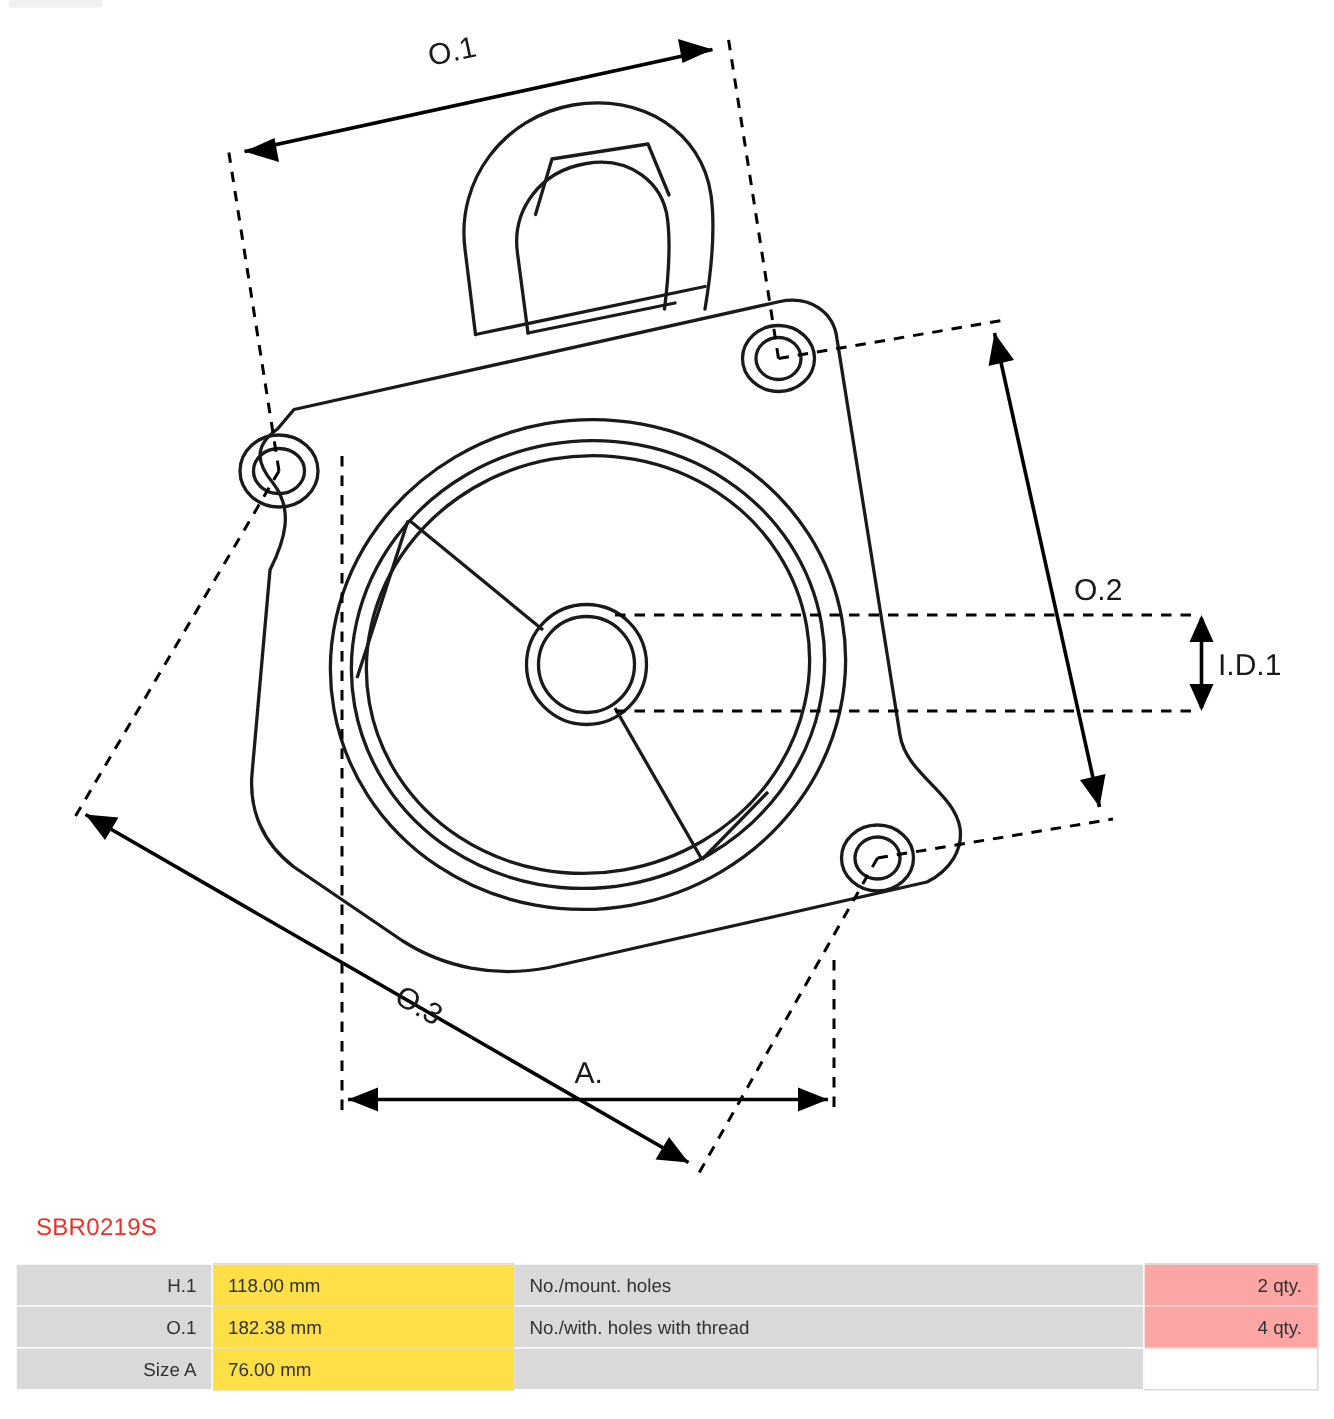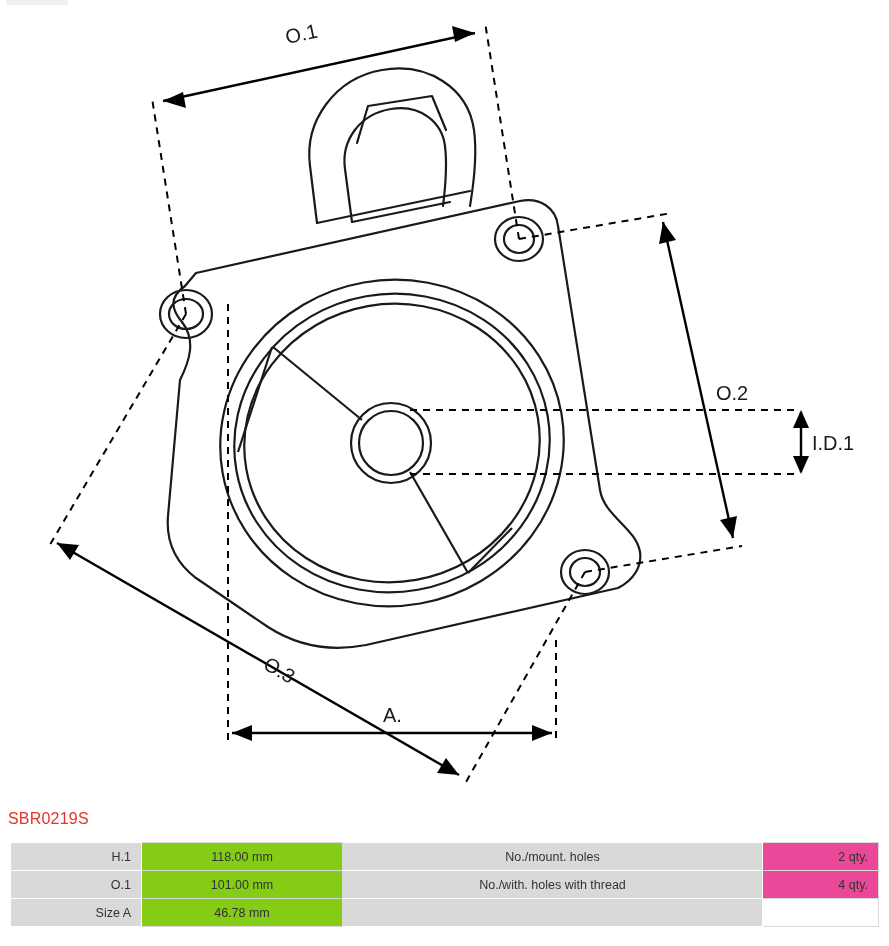--- a/index.html
+++ b/index.html
@@ -31,21 +31,21 @@
   }
   .drawing-area {
     position: absolute;
     left: 0;
     top: 0;
     width: 889px;
     height: 800px;
   }
   .part-code {
     position: absolute;
-    left: 8px;
+    left: 24px;
     top: 810px;
     font-size: 16px;
     color: #e8312a;
     letter-spacing: 0.2px;
   }
   .spec-table {
     position: absolute;
     left: 10px;
     top: 842px;
     width: 869px;
@@ -59,31 +59,31 @@
     padding: 0 10px;
     background: #d9d9d9;
   }
   .spec-table td.label {
     width: 110px;
     text-align: right;
     color: #333;
   }
   .spec-table td.value {
     width: 180px;
-    text-align: center;
-    background: #84cc16;
+    text-align: left;
+    background: #fde047;
     border: 1px solid #d9d9d9;
   }
   .spec-table td.label2 {
-    text-align: center;
+    text-align: left;
   }
   .spec-table td.value2 {
     width: 95px;
     text-align: right;
-    background: #ec4899;
+    background: #fca5a5;
     border: 1px solid #d9d9d9;
   }
   .spec-table td.blank {
     background: #d9d9d9;
   }
   .spec-table td.blank-white {
     background: #ffffff;
     border: 1px solid #d9d9d9;
   }
   svg text {
@@ -220,26 +220,26 @@
   <table class="spec-table">
     <tbody>
       <tr>
         <td class="label">H.1</td>
         <td class="value">118.00 mm</td>
         <td class="label2">No./mount. holes</td>
         <td class="value2">2 qty.</td>
       </tr>
       <tr>
         <td class="label">O.1</td>
-        <td class="value">101.00 mm</td>
+        <td class="value">182.38 mm</td>
         <td class="label2">No./with. holes with thread</td>
         <td class="value2">4 qty.</td>
       </tr>
       <tr>
         <td class="label">Size A</td>
-        <td class="value">46.78 mm</td>
+        <td class="value">76.00 mm</td>
         <td class="blank"></td>
         <td class="blank-white"></td>
       </tr>
     </tbody>
   </table>
 
 </div>
 
 </body></html>

